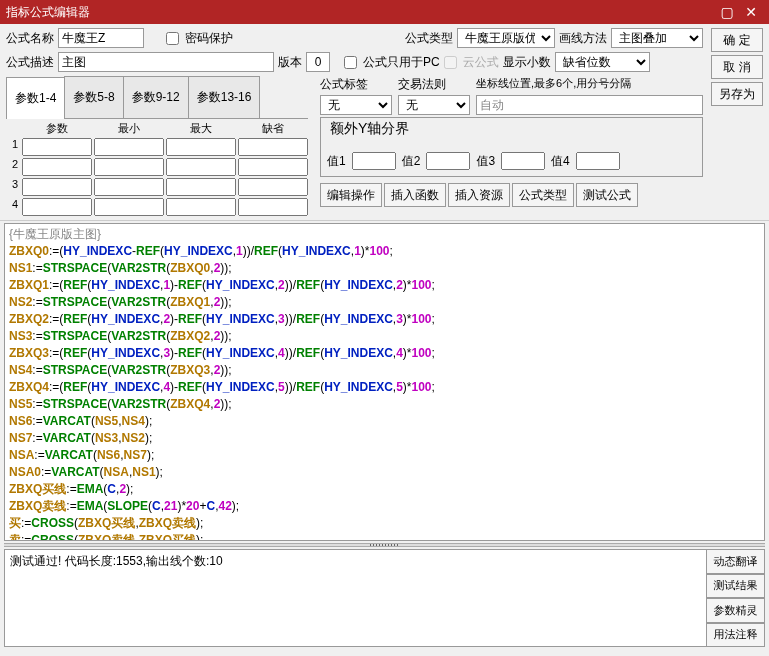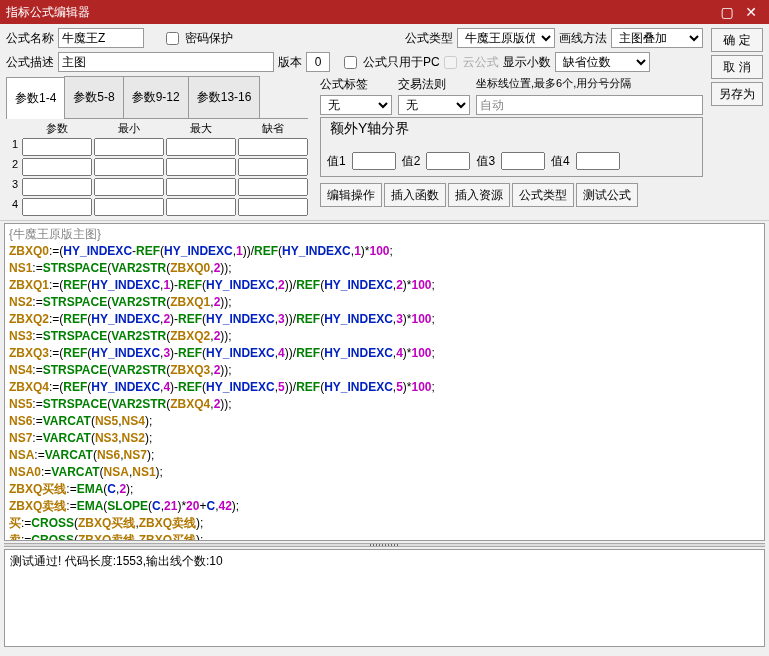--- a/index.html
+++ b/index.html
@@ -189,13 +189,19 @@
 <span class="c-id">买</span><span class="c-op">:=</span><span class="c-fn">CROSS</span><span class="c-op">(</span><span class="c-id">ZBXQ买线</span><span class="c-op">,</span><span class="c-id">ZBXQ卖线</span><span class="c-op">);</span>
 <span class="c-id">卖</span><span class="c-op">:=</span><span class="c-fn">CROSS</span><span class="c-op">(</span><span class="c-id">ZBXQ卖线</span><span class="c-op">,</span><span class="c-id">ZBXQ买线</span><span class="c-op">);</span>
 </div>
 
 <div class="splitter"></div>
 
 <div class="bottom">
  <div class="status">
   <span>测试通过! 代码长度:1553,输出线个数:10</span>
  </div>
+ <div class="sidebtns">
+  <button class="btn">动态翻译</button>
+  <button class="btn">测试结果</button>
+  <button class="btn">参数精灵</button>
+  <button class="btn">用法注释</button>
+ </div>
 </div>
 
 </body></html>

